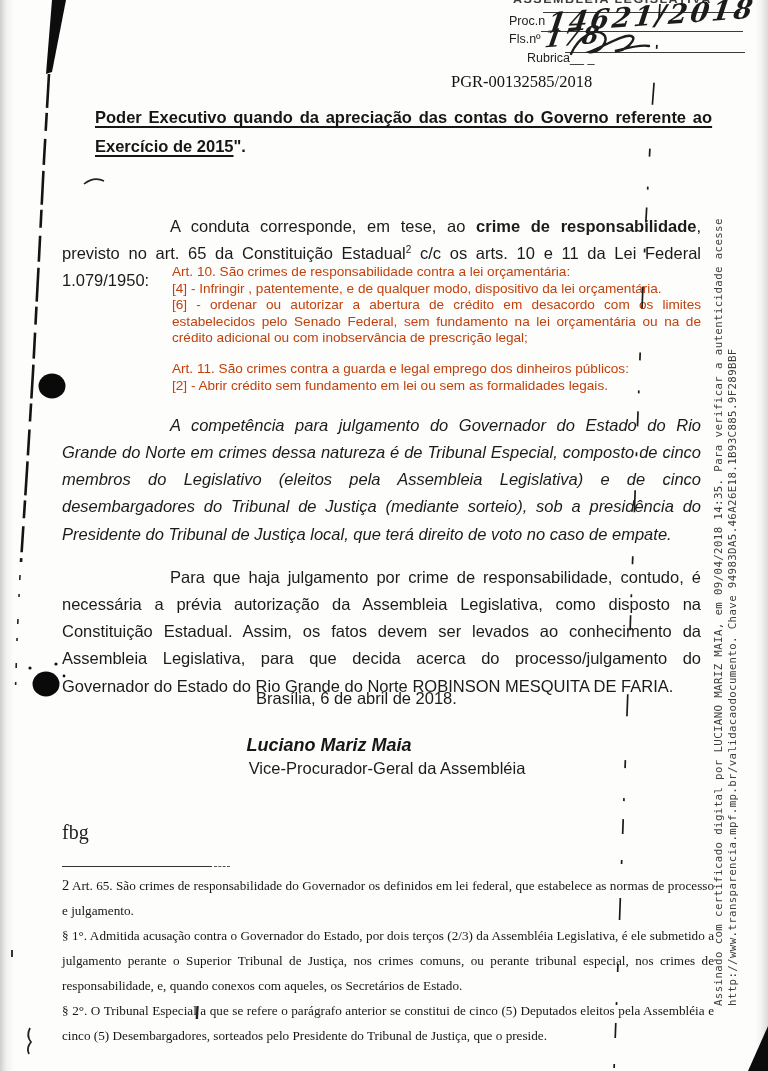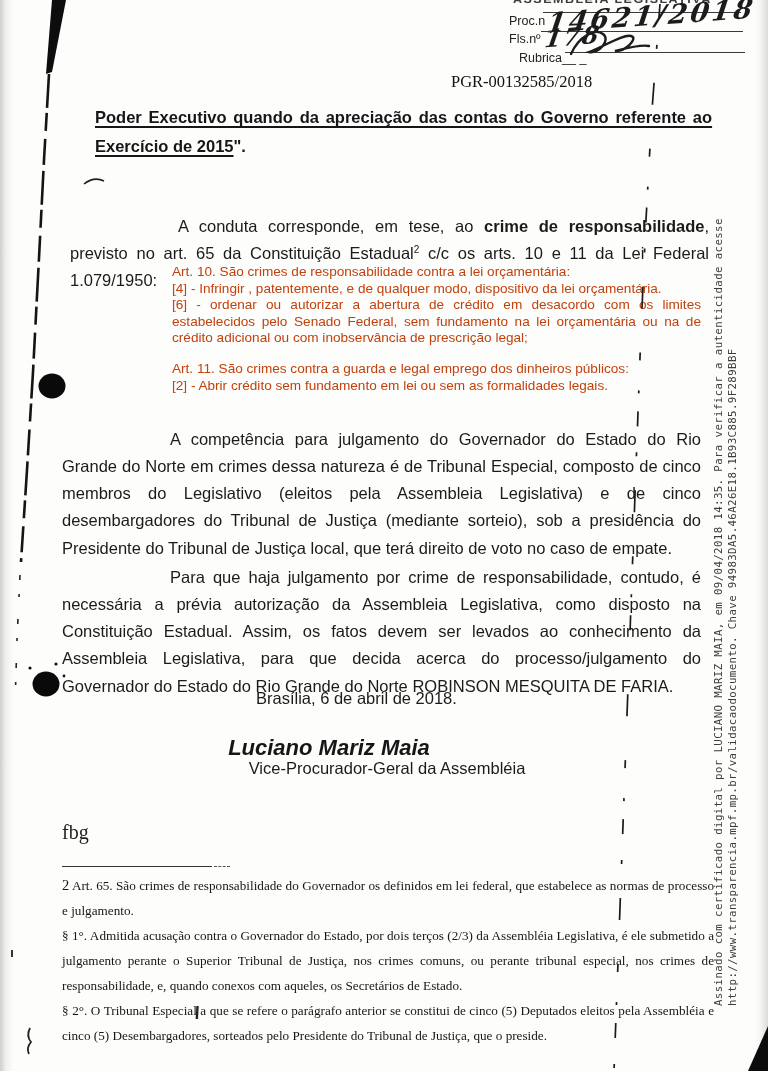--- a/index.html
+++ b/index.html
@@ -48,29 +48,29 @@
   .heading { position: absolute; left: 95px; top: 104px; width: 592px; font-weight: bold; font-size: 16.5px; line-height: 27.5px; color: #161616; }
   .heading .l1 { white-space: nowrap; word-spacing: 2.2px; text-decoration: underline; text-decoration-thickness: 1.8px; text-underline-offset: 3px; }
   .heading .l2 { display: block; margin-top: 1px; }
   .u { text-decoration: underline; text-decoration-thickness: 1.8px; text-underline-offset: 3px; }
   .b { font-weight: bold; }
   sup { font-size: 10px; vertical-align: super; line-height: 0; }
 
   
   .para { position: absolute; left: 62px; width: 639px; font-size: 16.5px; line-height: 27.3px; text-align: justify; color: #1b1b1b; }
   .para.indent { text-indent: 108px; }
-  #para1 { top: 196px; margin-left: 8px; }
-  #para2 { top: 409px; }
+  #para1 { top: 196px; }
+  #para2 { top: 395px; font-style: italic; }
   #para3 { top: 547px; }
 
   .quote { position: absolute; left: 172px; top: 264px; width: 529px; font-size: 13.6px; line-height: 16.6px; text-align: justify; color: #c2410c; }
   .quote .qgap { height: 14px; }
 
   .dateline { position: absolute; left: 256px; top: 689px; font-size: 16.5px; color: #1b1b1b; }
-  .signer-name { position: absolute; left: 0; top: 735px; width: 636px; text-align: center; font-weight: bold; font-style: italic; font-size: 22px; color: #161616; padding-left: 16px; }
+  .signer-name { position: absolute; left: 0; top: 735px; width: 636px; text-align: center; font-weight: bold; font-style: italic; font-size: 18px; color: #161616; padding-left: 16px; }
   .signer-name > span { display:inline-block; transform: translateX(3px); }
   .signer-title { position: absolute; left: 0; top: 759px; width: 768px; text-align: center; font-size: 16.5px; color: #1b1b1b; }
   .signer-title > span { display:inline-block; transform: translateX(3px); }
 
   .initials { position: absolute; left: 62px; top: 821px; font-size: 20px; font-family: "Liberation Serif", serif; color: #222; }
 
   
   .fn-rule { position: absolute; left: 62px; top: 866px; width: 150px; border-top: 1.5px solid #333; }
   .fn-rule:after { content:""; position:absolute; left:152px; top:-1.5px; width:16px; border-top:1.5px dashed #555; }
   .footnotes { position: absolute; left: 62px; top: 873px; width: 652px; font-family: "Liberation Serif", serif; font-size: 13.2px; line-height: 25px; text-align: justify; color: #161616; }
@@ -94,21 +94,21 @@
   <div class="edge-right"></div>
 
   <div class="stamp">
     <div class="org">ASSEMBLÉIA LEGISLATIVA</div>
     <div class="row-label" style="left:14px; top:20px;">Proc.n</div>
     <div class="line" style="left:48px; top:18px; width:198px;"></div>
     <div class="hand proc">14621/2018</div>
     <div class="row-label" style="left:14px; top:38px;">Fls.nº</div>
     <div class="line" style="left:46px; top:37px; width:202px;"></div>
     <div class="hand fls">178</div>
-    <div class="row-label" style="left:24px; top:57px;">Rubrica__ _</div>
+    <div class="row-label" style="left:32px; top:57px;">Rubrica__ _</div>
     <div class="line" style="left:70px; top:58px; width:180px;"></div>
     <svg width="90" height="34" style="position:absolute; left:70px; top:32px;" viewBox="0 0 90 34">
       <path d="M6 28 C 14 10, 30 2, 38 8 C 46 14, 34 28, 24 26 C 40 20, 58 8, 66 10 C 74 12, 60 26, 50 25 C 62 22, 76 18, 84 20" fill="none" stroke="#1d1d1d" stroke-width="2.4" stroke-linecap="round"></path>
     </svg>
   </div>
 
   <div class="pgr">PGR-00132585/2018</div>
 
   <div class="heading">
     <span class="l1">Poder Executivo quando da apreciação das contas do Governo referente ao</span>

